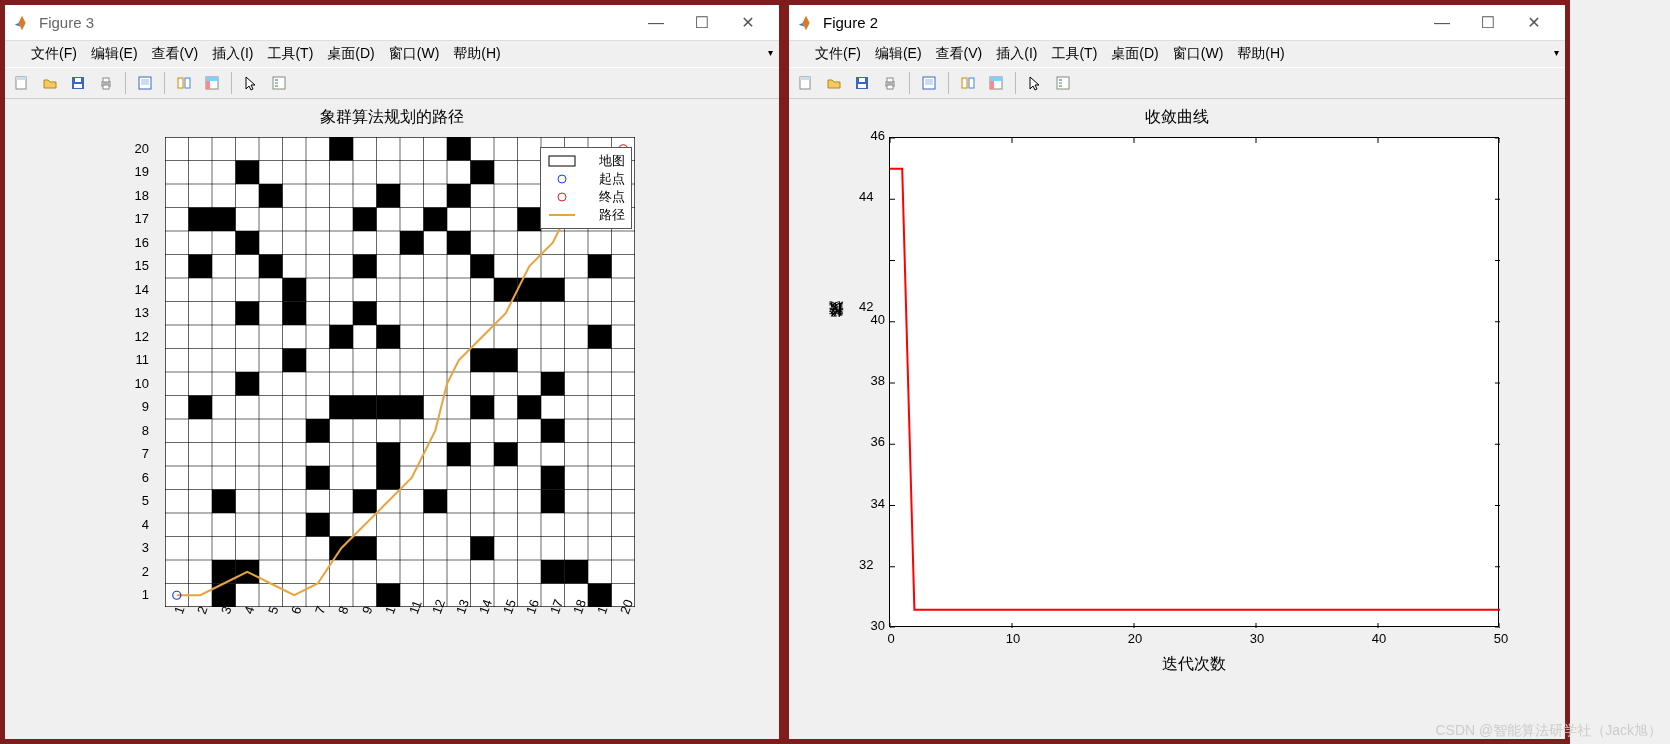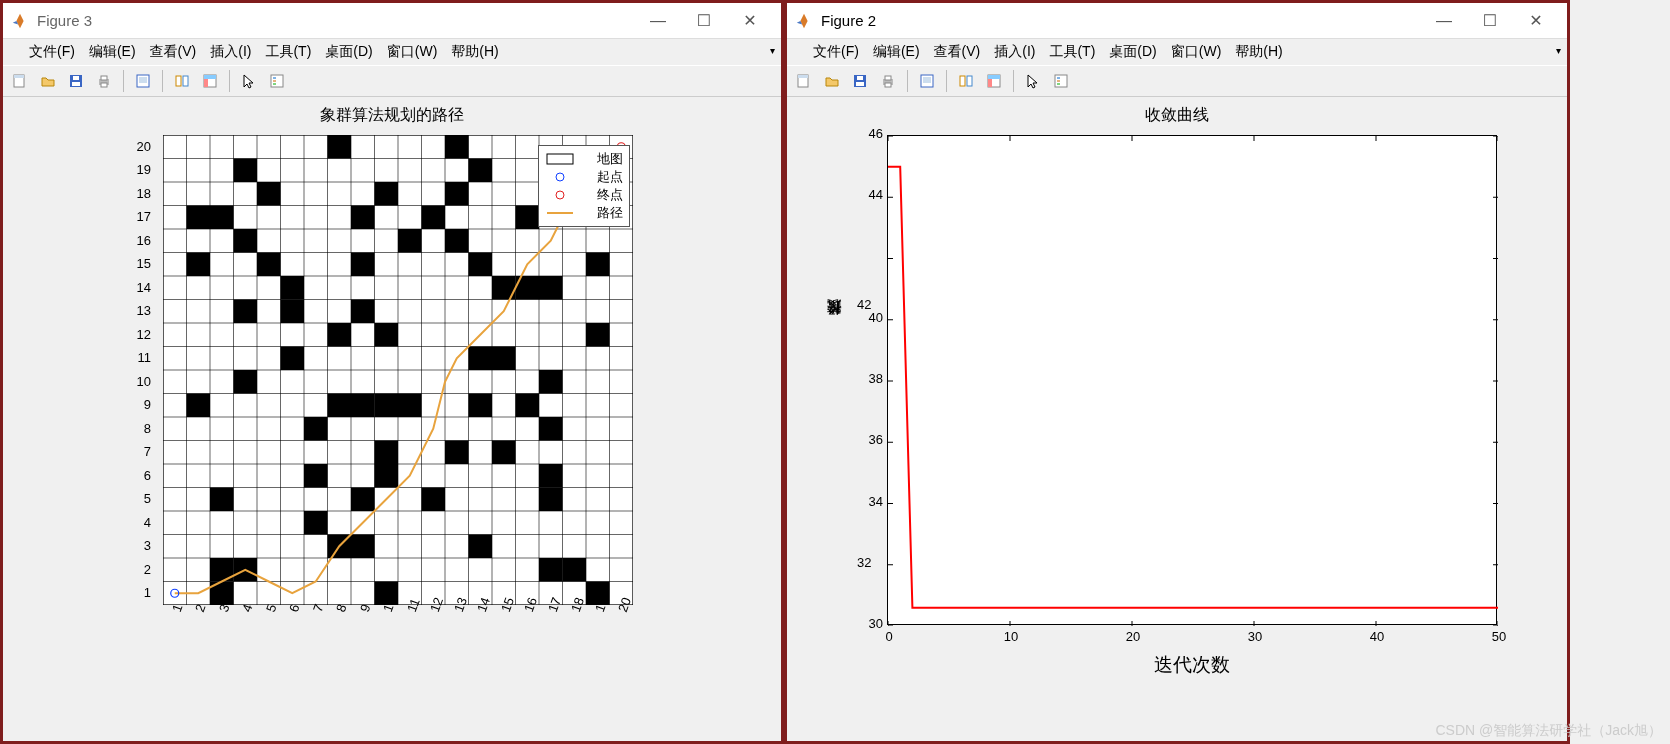--- a/index.html
+++ b/index.html
@@ -8,21 +8,21 @@
     font-family: "Microsoft YaHei", sans-serif;
     background: #f0f0f0;
     width: 1670px;
     height: 744px;
     overflow: hidden;
     position: relative;
   }
   .window {
     position: absolute;
     background: #14b8a6;
-    border: 3px solid #7f1d1d;
+    border: 5px solid #7f1d1d;
     display: flex;
     flex-direction: column;
   }
   .titlebar {
     height: 36px;
     display: flex;
     align-items: center;
     padding: 0 8px;
     background: #fff;
     border-bottom: 1px solid #ddd;
@@ -70,21 +70,21 @@
     position:relative;
   }
   .axes-box {
     position:absolute;
     background:#fff;
     border:1px solid #000;
   }
   .tick-label { position:absolute; font-size:13px; color:#000; }
   .chart-title { position:absolute; font-size:16px; text-align:center; width:100%; }
   .ylabel { position:absolute; font-size:15px; writing-mode: vertical-rl; transform: rotate(180deg); }
-  .xlabel { position:absolute; font-size:19px; text-align:center; }
+  .xlabel { position:absolute; font-size:16px; text-align:center; }
   .legend-box {
     position:absolute;
     border:1px solid #555;
     background:#fff;
     font-size:13px;
     padding:4px 6px;
   }
   .legend-row { display:flex; align-items:center; gap:22px; height:18px; }
   .watermark {
     position:absolute;
@@ -493,21 +493,21 @@
     <div class="xlabel" style="left:100px; top:555px; width:610px;">迭代次数</div>
     <div id="conv-yticks"></div>
     <div id="conv-xticks"></div>
   <div class="tick-label" style="left: 70px; top: 519px; width: 26px; text-align: right;">30</div>
       <div class="tick-label" style="left: 70px; top: 457.75px; width: 26px; ">32</div>
       <div class="tick-label" style="left: 70px; top: 396.5px; width: 26px; text-align: right;">34</div>
       <div class="tick-label" style="left: 70px; top: 335.25px; width: 26px; text-align: right;">36</div>
       <div class="tick-label" style="left: 70px; top: 274px; width: 26px; text-align: right;">38</div>
       <div class="tick-label" style="left: 70px; top: 212.75px; width: 26px; text-align: right;">40</div>
       <div class="tick-label" style="left: 70px; top: 151.5px; width: 26px;  margin-top: 48px;">42</div>
-      <div class="tick-label" style="left: 70px; top: 90.25px; width: 26px; text-align: right;">44</div>
+      <div class="tick-label" style="left: 70px; top: 90.25px; width: 26px; ">44</div>
       <div class="tick-label" style="left: 70px; top: 29px; width: 26px; text-align: right;">46</div>
       <div class="tick-label" style="left: 90px; top: 532px; width: 24px; text-align: center;">0</div>
       <div class="tick-label" style="left: 212px; top: 532px; width: 24px; text-align: center;">10</div>
       <div class="tick-label" style="left: 334px; top: 532px; width: 24px; text-align: center;">20</div>
       <div class="tick-label" style="left: 456px; top: 532px; width: 24px; text-align: center;">30</div>
       <div class="tick-label" style="left: 578px; top: 532px; width: 24px; text-align: center;">40</div>
       <div class="tick-label" style="left: 700px; top: 532px; width: 24px; text-align: center;">50</div>
     </div>
 </div>
 

